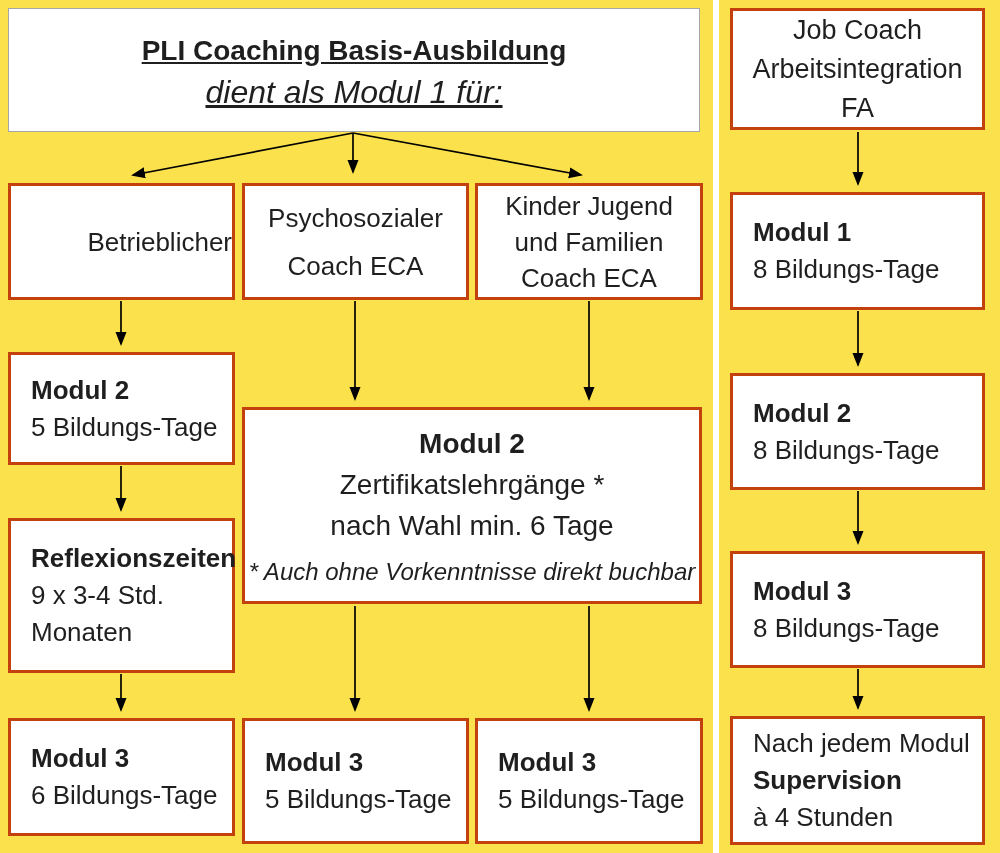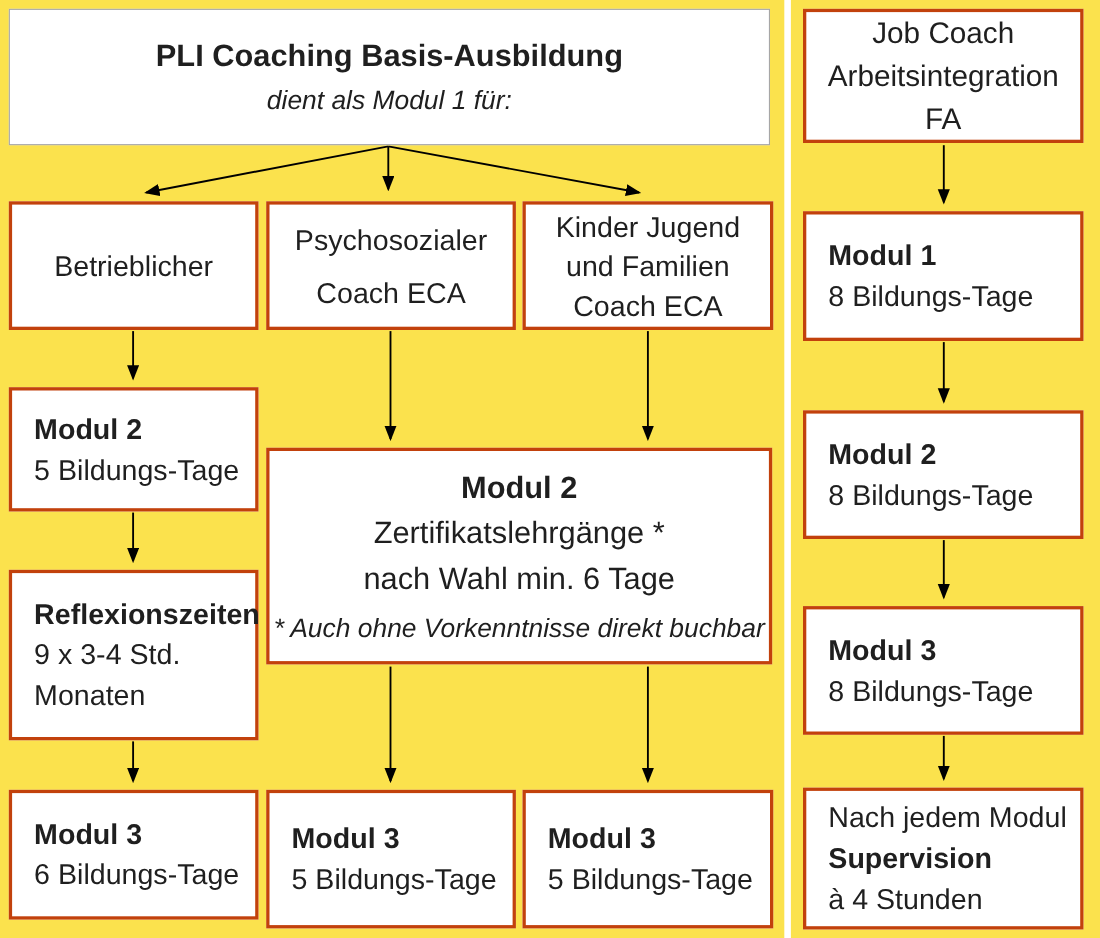--- a/index.html
+++ b/index.html
@@ -18,21 +18,21 @@
   .center { align-items:center; text-align:center; }
   .leftalign { align-items:flex-start; text-align:left; padding-left:20px; padding-right:8px; }
 
   .line  { font-size:26px; line-height:37px; white-space:nowrap; }
   .bold  { font-weight:bold; }
   .italic{ font-style:italic; }
 
   
   .basis { border:1px solid #A6A6A6; }
   .basis .line { font-size:28px; line-height:43px; }
-  .basis .note { font-size:24px; line-height:40px; }
+  .basis .note { font-size:32px; line-height:40px; }
 
   .cat .line { line-height:36px; }
 
   .zert .line { font-size:28px; line-height:41px; }
   .zert .footnote { font-size:24px; line-height:32px; margin-top:10px;text-align:right; }
 
   .jobcoach .line { font-size:27px; line-height:39px; }
 
   svg.arrows { position:absolute; left:0; top:0; pointer-events:none; }
 </style>
@@ -62,26 +62,26 @@
     <line x1="589" y1="301" x2="589" y2="399" stroke="#000" stroke-width="1.7" marker-end="url(#ah)"></line>
     <line x1="355" y1="606" x2="355" y2="710" stroke="#000" stroke-width="1.7" marker-end="url(#ah)"></line>
     <line x1="589" y1="606" x2="589" y2="710" stroke="#000" stroke-width="1.7" marker-end="url(#ah)"></line>
 
     <line x1="858" y1="132" x2="858" y2="184" stroke="#000" stroke-width="1.7" marker-end="url(#ah)"></line>
     <line x1="858" y1="311" x2="858" y2="365" stroke="#000" stroke-width="1.7" marker-end="url(#ah)"></line>
     <line x1="858" y1="491" x2="858" y2="543" stroke="#000" stroke-width="1.7" marker-end="url(#ah)"></line>
     <line x1="858" y1="669" x2="858" y2="708" stroke="#000" stroke-width="1.7" marker-end="url(#ah)"></line>
   </svg>
 
-  <div class="box basis center" style="left:8px; top:8px; width:692px; height:124px;">
+  <div class="box basis center" style="left:8px; top:8px; width:692px; height:124px;text-decoration:underline;">
     <div class="line bold">PLI Coaching Basis-Ausbildung</div>
     <div class="note italic">dient als Modul 1 für:</div>
   </div>
 
-  <div class="box cat center" style="left:8px; top:183px; width:227px; height:117px;">
+  <div class="box cat center" style="left:8px; top:183px; width:227px; height:117px;align-items:flex-end;">
     <div class="line">Betrieblicher</div>
   </div>
 
   <div class="box cat center" style="left:242px; top:183px; width:227px; height:117px;gap:12px;">
     <div class="line">Psychosozialer</div>
     <div class="line">Coach ECA</div>
   </div>
 
   <div class="box cat center" style="left:475px; top:183px; width:228px; height:117px;">
     <div class="line">Kinder Jugend</div>

